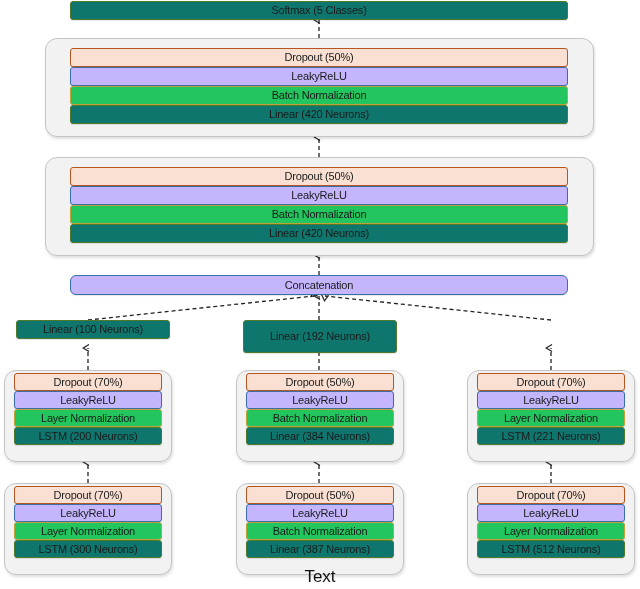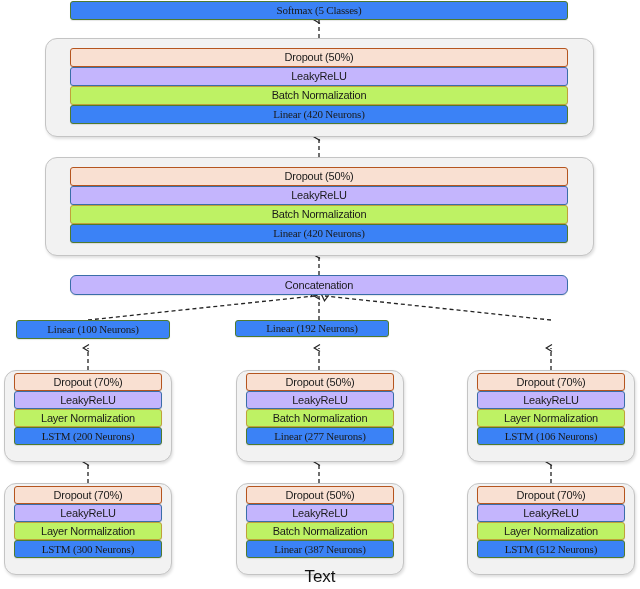--- a/index.html
+++ b/index.html
@@ -12,23 +12,23 @@
 
   
   .bar{
     position:absolute;box-sizing:border-box;
     border:1px solid #888;border-radius:3px;
     display:flex;align-items:center;justify-content:center;
     font-size:11px;color:#1a1a1a;line-height:1;
     white-space:nowrap;letter-spacing:-0.2px;
     box-shadow:0 1px 1px rgba(0,0,0,0.10);
   }
-  .bar.green  {background:#3b82f6;border-color:#4f7a2e;font-family:Liberation Serif, serif;}
+  .bar.green  {background:#0f766e;border-color:#4f7a2e;}
   .bar.blue   {background:#c4b5fd;border-color:#3a6ea8;}
-  .bar.yellow {background:#bef264;border-color:#c0a13a;}
+  .bar.yellow {background:#22c55e;border-color:#c0a13a;}
   .bar.orange {background:#f9e0d2;border-color:#b5551f;}
 
   
   .group{
     position:absolute;box-sizing:border-box;
     background:#f2f2f2;border:1px solid #c4c4c4;
     border-radius:12px;
     box-shadow:1px 2px 3px rgba(0,0,0,0.13);
   }
 
@@ -99,42 +99,42 @@
   <div class="bar green" style="left:14px;top:427px;width:148px;height:18px;">LSTM (200 Neurons)</div>
 
   <div class="group" style="left:4px;top:483px;width:168px;height:92px;"></div>
   <div class="bar orange" style="left:14px;top:486px;width:148px;height:18px;">Dropout (70%)</div>
   <div class="bar blue" style="left:14px;top:504px;width:148px;height:18px;">LeakyReLU</div>
   <div class="bar yellow" style="left:14px;top:522px;width:148px;height:18px;">Layer Normalization</div>
   <div class="bar green" style="left:14px;top:540px;width:148px;height:18px;">LSTM (300 Neurons)</div>
 
   <div class="caption" style="left:4px;top:568px;width:168px;margin-top:40px;">Audio</div>
 
-  <div class="bar green" style="left:235px;top:320px;width:154px;height:17px;">Linear (192 Neurons)</div>
+  <div class="bar green" style="left:243px;top:320px;width:154px;height:33px;">Linear (192 Neurons)</div>
 
   <div class="group" style="left:236px;top:370px;width:168px;height:92px;"></div>
   <div class="bar orange" style="left:246px;top:373px;width:148px;height:18px;">Dropout (50%)</div>
   <div class="bar blue" style="left:246px;top:391px;width:148px;height:18px;">LeakyReLU</div>
   <div class="bar yellow" style="left:246px;top:409px;width:148px;height:18px;">Batch Normalization</div>
-  <div class="bar green" style="left:246px;top:427px;width:148px;height:18px;">Linear (277 Neurons)</div>
+  <div class="bar green" style="left:246px;top:427px;width:148px;height:18px;">Linear (384 Neurons)</div>
 
   <div class="group" style="left:236px;top:483px;width:168px;height:92px;"></div>
   <div class="bar orange" style="left:246px;top:486px;width:148px;height:18px;">Dropout (50%)</div>
   <div class="bar blue" style="left:246px;top:504px;width:148px;height:18px;">LeakyReLU</div>
   <div class="bar yellow" style="left:246px;top:522px;width:148px;height:18px;">Batch Normalization</div>
   <div class="bar green" style="left:246px;top:540px;width:148px;height:18px;">Linear (387 Neurons)</div>
 
   <div class="caption" style="left:236px;top:568px;width:168px;">Text</div>
 
 
   <div class="group" style="left:467px;top:370px;width:168px;height:92px;"></div>
   <div class="bar orange" style="left:477px;top:373px;width:148px;height:18px;">Dropout (70%)</div>
   <div class="bar blue" style="left:477px;top:391px;width:148px;height:18px;">LeakyReLU</div>
   <div class="bar yellow" style="left:477px;top:409px;width:148px;height:18px;">Layer Normalization</div>
-  <div class="bar green" style="left:477px;top:427px;width:148px;height:18px;">LSTM (106 Neurons)</div>
+  <div class="bar green" style="left:477px;top:427px;width:148px;height:18px;">LSTM (221 Neurons)</div>
 
   <div class="group" style="left:467px;top:483px;width:168px;height:92px;"></div>
   <div class="bar orange" style="left:477px;top:486px;width:148px;height:18px;">Dropout (70%)</div>
   <div class="bar blue" style="left:477px;top:504px;width:148px;height:18px;">LeakyReLU</div>
   <div class="bar yellow" style="left:477px;top:522px;width:148px;height:18px;">Layer Normalization</div>
   <div class="bar green" style="left:477px;top:540px;width:148px;height:18px;">LSTM (512 Neurons)</div>
 
   <div class="caption" style="left:467px;top:588px;width:168px;">Video</div>
 
 </div>

